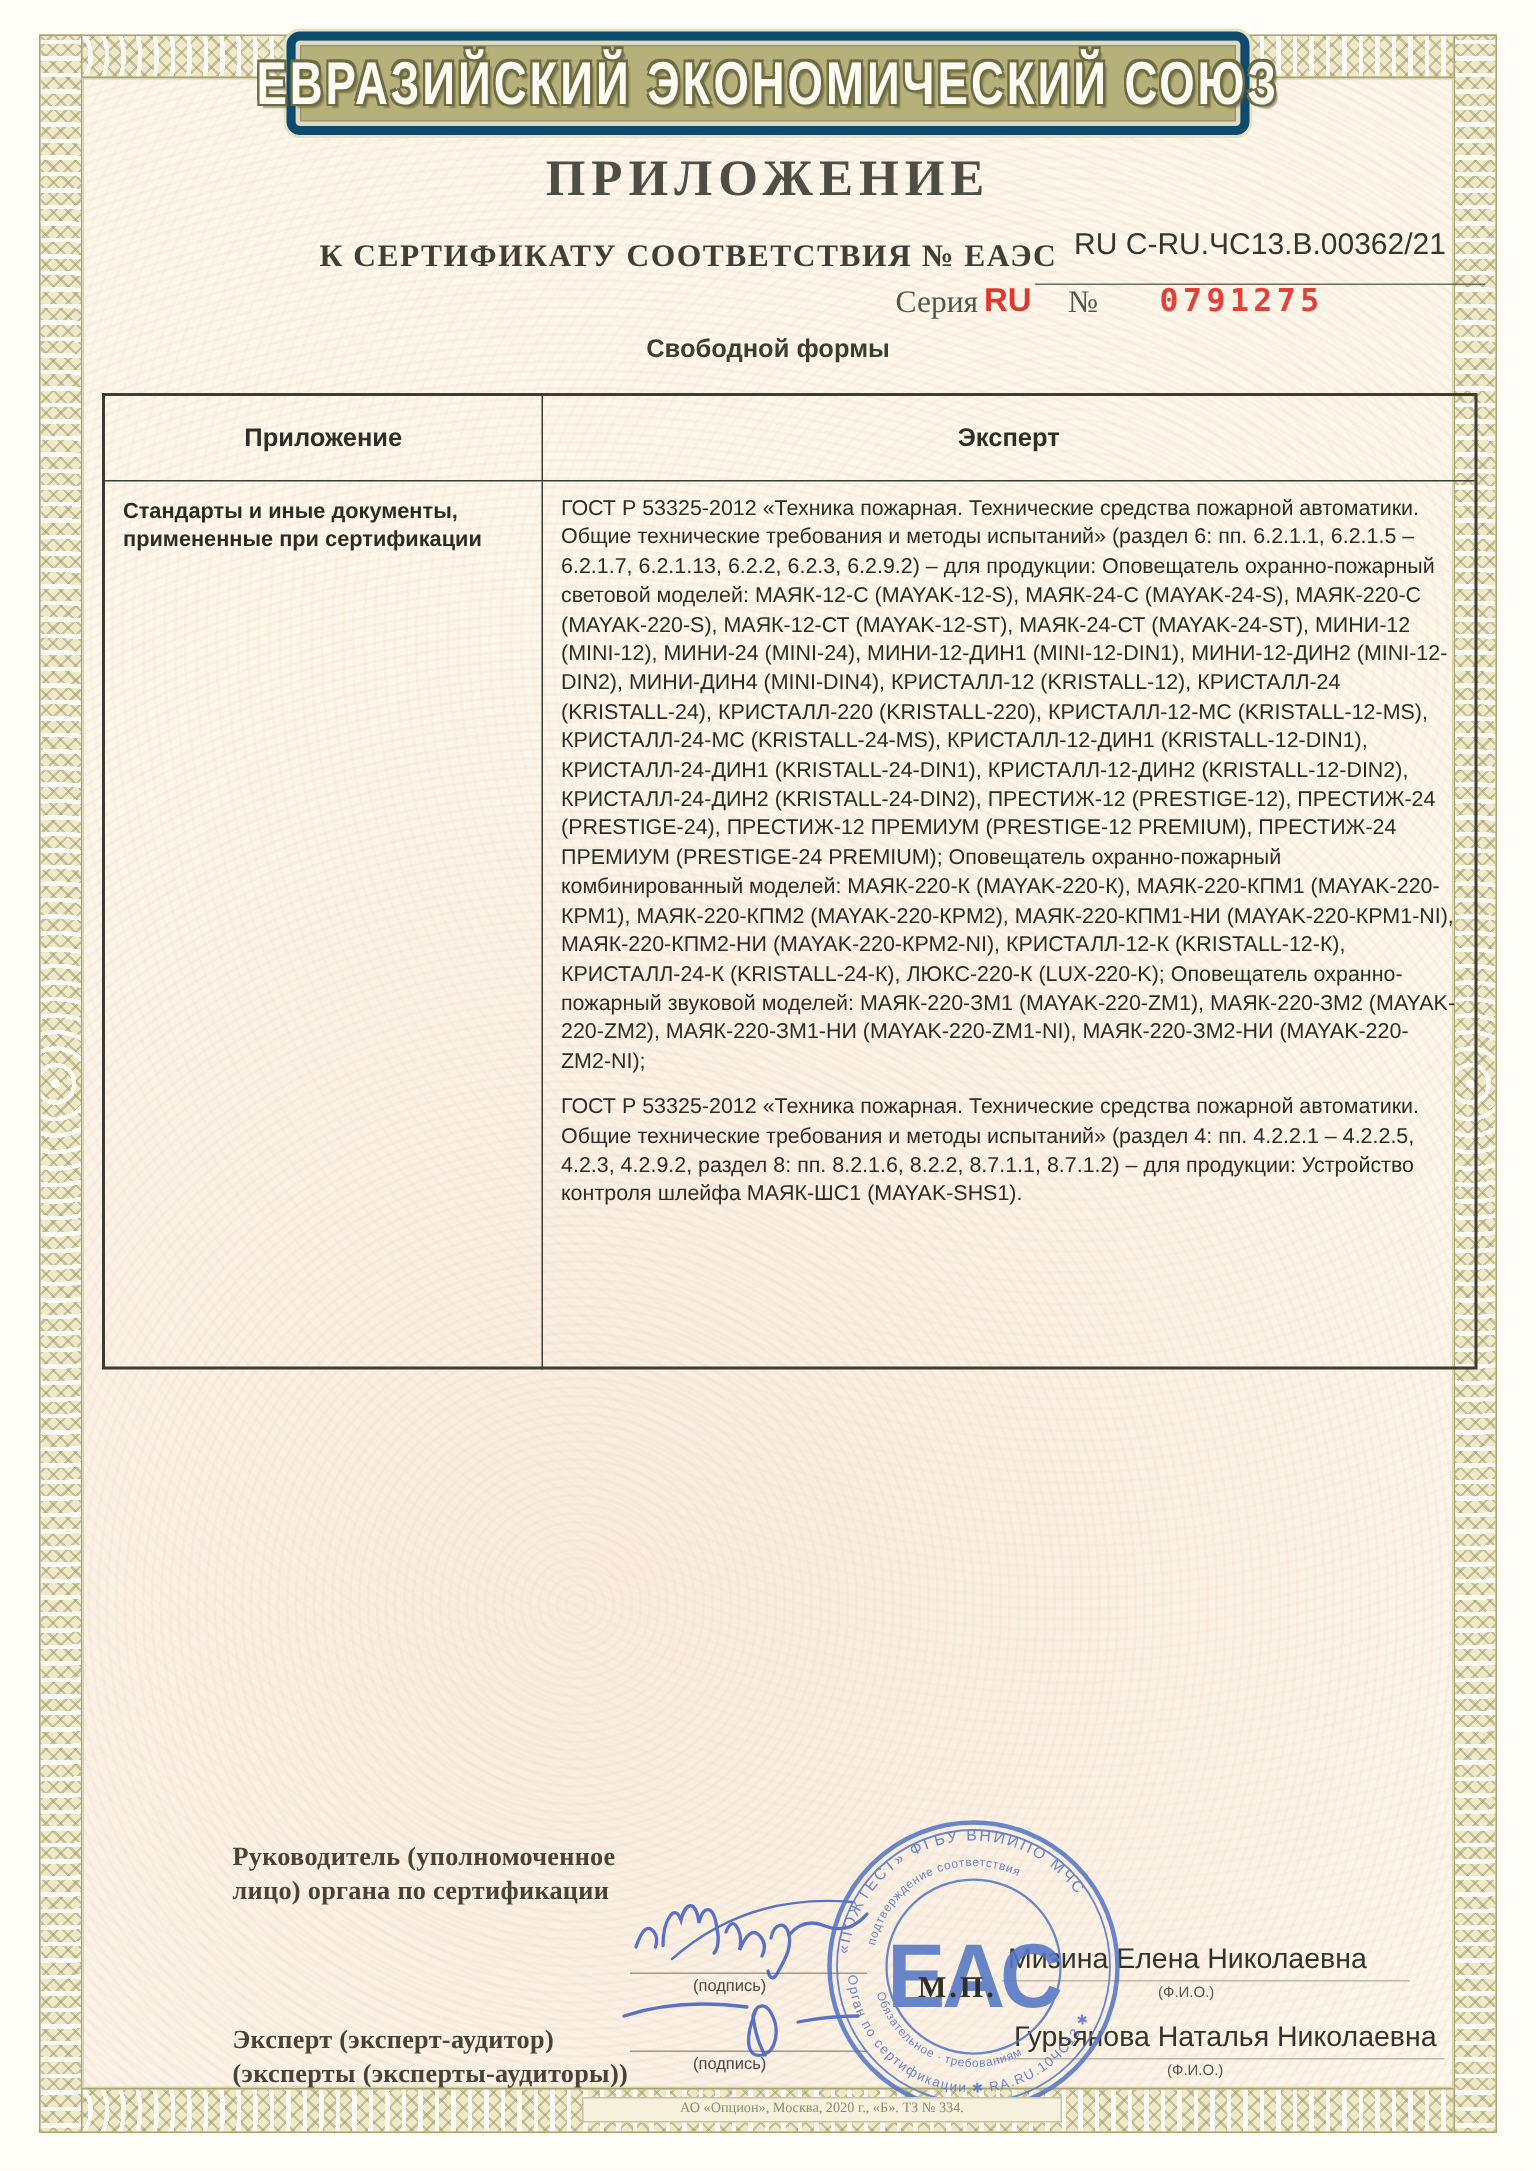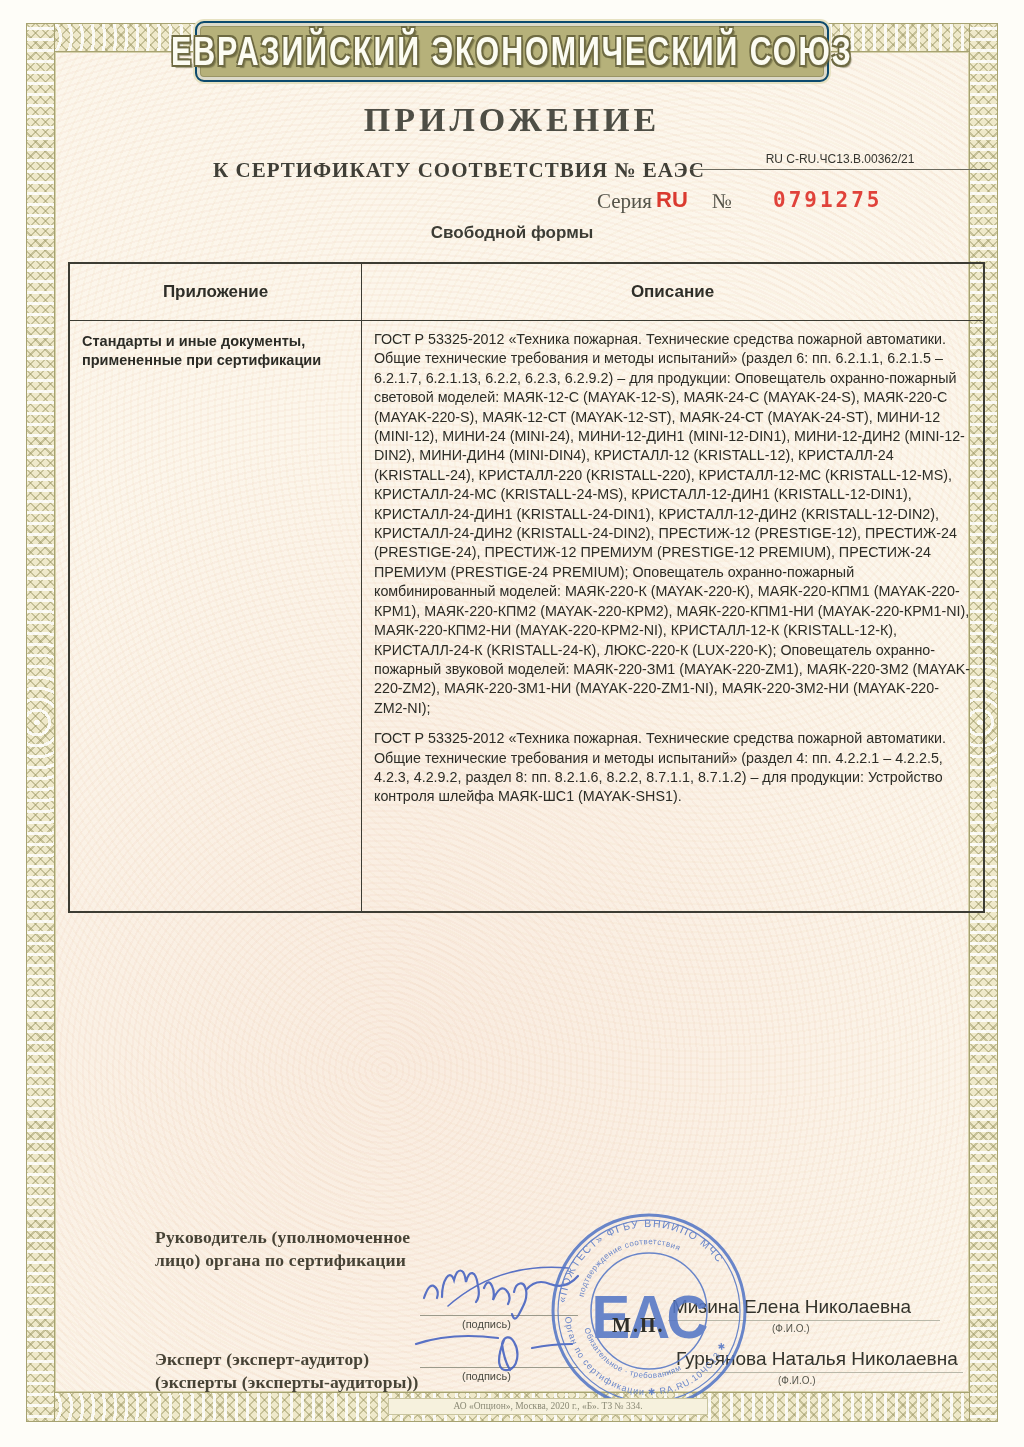--- a/index.html
+++ b/index.html
@@ -26,21 +26,21 @@
     background:
       radial-gradient(circle at 40% 74%, rgba(238,196,178,.20) 0, rgba(238,196,178,.12) 26%, transparent 55%),
       repeating-radial-gradient(circle at 36% 76%, rgba(228,170,150,.09) 0 2px, transparent 2px 6px),
       repeating-radial-gradient(circle at 72% 28%, rgba(224,196,136,.08) 0 2px, transparent 2px 7px),
       #fcf6eb;
     border:1px solid #d6d1ab;box-sizing:border-box;
   }
   
   .banner{
     position:absolute;left:50%;transform:translateX(-50%);top:21px;width:630px;height:57px;
-    background:#b6b17a;border:2px solid #0c4a6e;border-radius:9px;
+    background:#b6b17a;border:6px solid #0c4a6e;border-radius:9px;
     box-shadow:inset 0 0 0 3px rgba(255,255,255,.65), inset 0 0 0 4px #9a9565, 0 0 0 2px #e7e2c2;
     display:flex;align-items:center;justify-content:center;z-index:5;
   }
   .banner span{
     display:inline-block;font-weight:700;font-size:31px;letter-spacing:2px;color:#fcfcf2;
     transform:scale(.98,1.3);white-space:nowrap;
     text-shadow:1.5px 1.5px 0 #6e6a42,-1.5px -1.5px 0 #6e6a42,1.5px -1.5px 0 #6e6a42,-1.5px 1.5px 0 #6e6a42,2.5px 2.5px 1px rgba(90,87,50,.55);
   }
   
   .doc-title{
@@ -48,21 +48,21 @@
     font-family:"Liberation Serif",serif;font-size:34px;font-weight:600;
     letter-spacing:4px;color:#4e4e45;z-index:4;
   }
   .cert-label{
     position:absolute;left:213px;top:158px;
     font-family:"Liberation Serif",serif;font-size:21px;font-weight:600;
     letter-spacing:1px;color:#403f37;z-index:4;
   }
   .cert-number{
     position:absolute;left:690px;top:152px;width:300px;text-align:center;
-    font-size:12px;color:#35352f;padding-bottom:3px;
+    font-size:20px;color:#35352f;padding-bottom:14px;
     border-bottom:1.5px solid #6b6a5e;z-index:4;
   }
   .series-row{position:absolute;top:189px;left:0;width:100%;height:30px;z-index:4;}
   .series-label{position:absolute;left:597px;font-family:"Liberation Serif",serif;font-size:21px;color:#55544a;}
   .series-value{position:absolute;left:656px;top:-2px;font-size:22px;font-weight:700;color:#da3a2f;}
   .number-sign{position:absolute;left:712px;font-family:"Liberation Serif",serif;font-size:21px;color:#55544a;}
   .blank-number{position:absolute;left:741px;top:-1px;font-family:"DejaVu Sans Mono",monospace;font-size:21px;font-weight:700;letter-spacing:3px;color:#e0423a;margin-left:32px;}
   .form-type{
     position:absolute;left:0;right:0;top:223px;text-align:center;
     font-size:17px;font-weight:700;color:#3c3c35;z-index:4;
@@ -141,21 +141,21 @@
   <span class="series-label">Серия</span>
   <span class="series-value">RU</span>
   <span class="number-sign">№</span>
   <span class="blank-number">0791275</span>
 </div>
 <div class="form-type">Свободной формы</div>
 
 <div class="cert-table">
   <div class="hrow">
     <div class="col-a hcell">Приложение</div>
-    <div class="col-b hcell">Описание</div>
+    <div class="col-b hcell">Эксперт</div>
   </div>
   <div class="brow">
     <div class="col-a cell-appendix">Стандарты и иные документы, примененные при сертификации</div>
     <div class="col-b cell-desc">
       <p>ГОСТ Р 53325-2012 «Техника пожарная. Технические средства пожарной автоматики. Общие технические требования и методы испытаний» (раздел 6: пп. 6.2.1.1, 6.2.1.5 – 6.2.1.7, 6.2.1.13, 6.2.2, 6.2.3, 6.2.9.2) – для продукции: Оповещатель охранно-пожарный световой моделей: МАЯК-12-С (MAYAK-12-S), МАЯК-24-С (MAYAK-24-S), МАЯК-220-С (MAYAK-220-S), МАЯК-12-СТ (MAYAK-12-ST), МАЯК-24-СТ (MAYAK-24-ST), МИНИ-12 (MINI-12), МИНИ-24 (MINI-24), МИНИ-12-ДИН1 (MINI-12-DIN1), МИНИ-12-ДИН2 (MINI-12-DIN2), МИНИ-ДИН4 (MINI-DIN4), КРИСТАЛЛ-12 (KRISTALL-12), КРИСТАЛЛ-24 (KRISTALL-24), КРИСТАЛЛ-220 (KRISTALL-220), КРИСТАЛЛ-12-МС (KRISTALL-12-MS), КРИСТАЛЛ-24-МС (KRISTALL-24-MS), КРИСТАЛЛ-12-ДИН1 (KRISTALL-12-DIN1), КРИСТАЛЛ-24-ДИН1 (KRISTALL-24-DIN1), КРИСТАЛЛ-12-ДИН2 (KRISTALL-12-DIN2), КРИСТАЛЛ-24-ДИН2 (KRISTALL-24-DIN2), ПРЕСТИЖ-12 (PRESTIGE-12), ПРЕСТИЖ-24 (PRESTIGE-24), ПРЕСТИЖ-12 ПРЕМИУМ (PRESTIGE-12 PREMIUM), ПРЕСТИЖ-24 ПРЕМИУМ (PRESTIGE-24 PREMIUM); Оповещатель охранно-пожарный комбинированный моделей: МАЯК-220-К (MAYAK-220-К), МАЯК-220-КПМ1 (MAYAK-220-КРМ1), МАЯК-220-КПМ2 (MAYAK-220-КРМ2), МАЯК-220-КПМ1-НИ (MAYAK-220-КРМ1-NI), МАЯК-220-КПМ2-НИ (MAYAK-220-КРМ2-NI), КРИСТАЛЛ-12-К (KRISTALL-12-К), КРИСТАЛЛ-24-К (KRISTALL-24-К), ЛЮКС-220-К (LUX-220-K); Оповещатель охранно-пожарный звуковой моделей: МАЯК-220-ЗМ1 (MAYAK-220-ZM1), МАЯК-220-ЗМ2 (MAYAK-220-ZM2), МАЯК-220-ЗМ1-НИ (MAYAK-220-ZM1-NI), МАЯК-220-ЗМ2-НИ (MAYAK-220-ZM2-NI);</p>
       <p>ГОСТ Р 53325-2012 «Техника пожарная. Технические средства пожарной автоматики. Общие технические требования и методы испытаний» (раздел 4: пп. 4.2.2.1 – 4.2.2.5, 4.2.3, 4.2.9.2, раздел 8: пп. 8.2.1.6, 8.2.2, 8.7.1.1, 8.7.1.2) – для продукции: Устройство контроля шлейфа МАЯК-ШС1 (MAYAK-SHS1).</p>
     </div>
   </div>
 </div>
 

